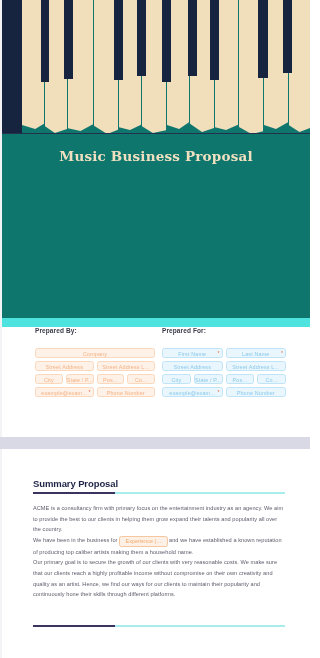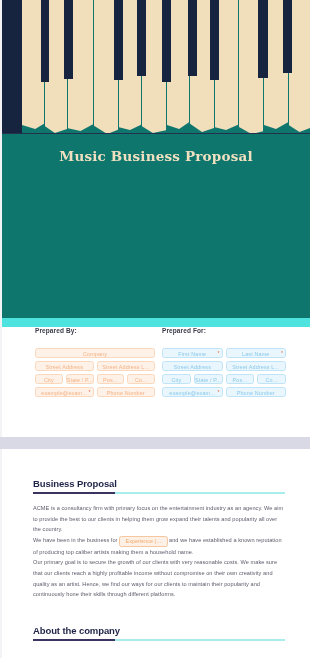--- a/index.html
+++ b/index.html
@@ -159,29 +159,28 @@
       </div>
 
     </div>
   </div>
 
   <div class="gap"></div>
 
   <div class="page2">
 
     <div class="sec" style="top:29px;">
-      <div class="sec-h">Business Proposal</div>
+      <div class="sec-h">Summary Proposal</div>
       <div class="rule"></div>
       <div class="para">
         <p>ACME is a consultancy firm with primary focus on the entertainment industry as an agency. We aim to provide the best to our clients in helping them grow expand their talents and popularity all over the country.</p>
         <p><span>We have been in the business for</span><span class="inline-fld">Experience (...</span><span>and we have established a known reputation of producing top caliber artists making them a household name.</span></p>
         <p>Our primary goal is to secure the growth of our clients with very reasonable costs. We make sure that our clients reach a highly profitable income without compromise on their own creativity and quality as an artist. Hence, we find our ways for our clients to maintain their popularity and continuously hone their skills through different platforms.</p>
       </div>
     </div>
 
     <div class="sec" style="top:176px;">
-      <div class="sec-h">About the company</div>
       <div class="rule"></div>
     </div>
 
   </div>
 
 </div>
 
 </body></html>

